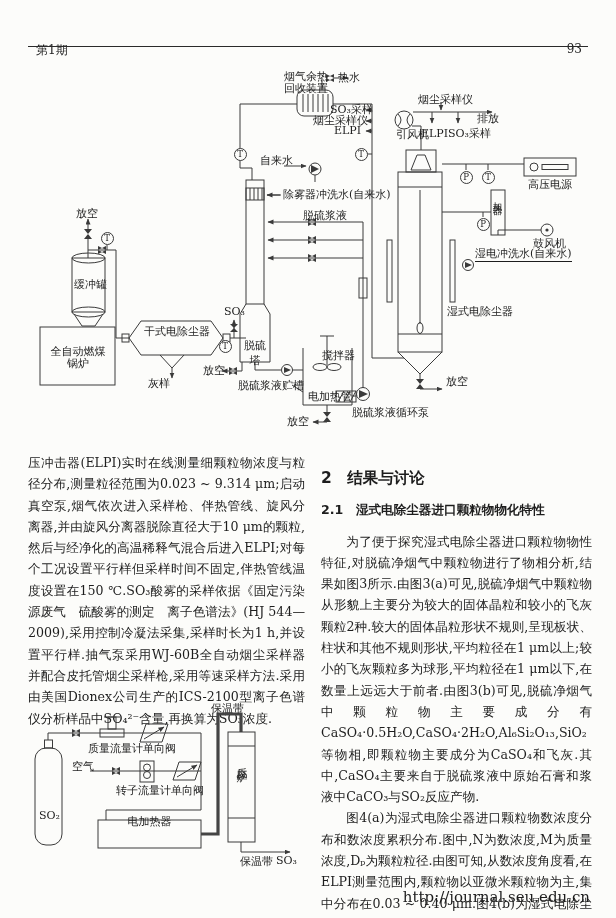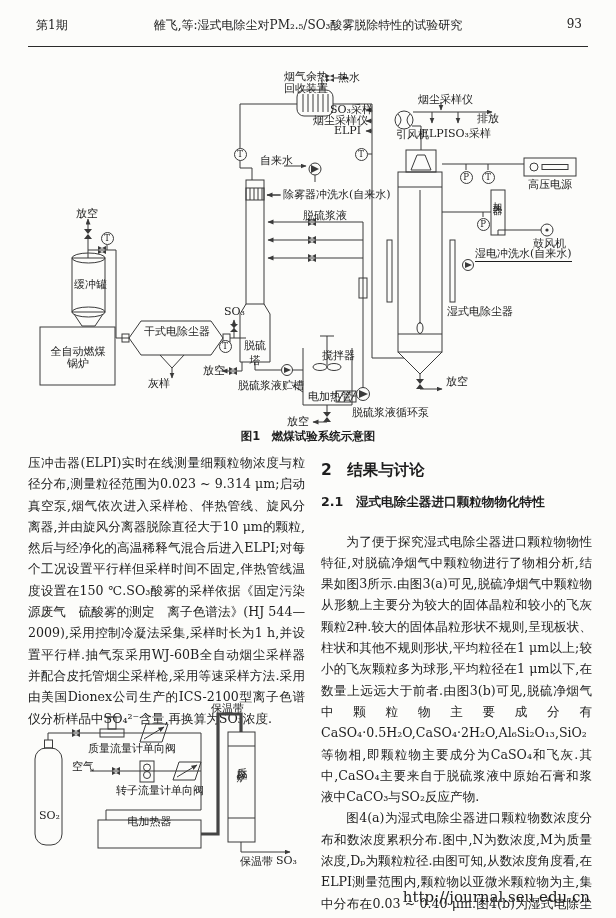--- a/index.html
+++ b/index.html
@@ -1,48 +1,47 @@
 <!DOCTYPE html>
 <html><head>
 <meta charset="utf-8">
 <style>
   html,body{margin:0;padding:0;background:#d8d8d8;}
   .page{position:relative;width:616px;height:918px;background:#fcfcfa;overflow:hidden;
         font-family:"DejaVu Serif","Liberation Serif",serif;color:#1d1d1d;}
   
-  .hdr{position:absolute;top:17px;font-size:12px;white-space:nowrap;}
+  .hdr{position:absolute;top:42px;font-size:12px;white-space:nowrap;}
   .hdr-rule{position:absolute;top:46px;left:28px;right:28px;border-top:1.3px solid #2a2a2a;height:0;}
   
   .fig{position:absolute;}
   .fig svg{position:absolute;left:0;top:0;}
   .lbl{position:absolute;font-size:11px;line-height:1.1;white-space:nowrap;color:#1d1d1d;}
   .lbl.wrap{white-space:normal;text-align:center;}
   .lbl.vert{writing-mode:vertical-rl;letter-spacing:2px;white-space:normal;}
   .lbl.ul{border-bottom:1px solid #1d1d1d;padding-bottom:1px;}
   .gauge{position:absolute;width:13px;height:13px;box-sizing:border-box;border:1px solid #3a3a3a;
          border-radius:50%;background:#fcfcfa;font-size:8.5px;line-height:11px;text-align:center;}
   .fig-caption{position:absolute;font-family:"DejaVu Sans","Liberation Sans",sans-serif;
                font-weight:bold;font-size:11.5px;text-align:center;}
   
   .col{position:absolute;font-size:12.6px;line-height:21.3px;text-align:justify;}
   .col p{margin:0;}
   .indent{text-indent:2em;}
   .h2{font-family:"DejaVu Sans","Liberation Sans",sans-serif;font-weight:bold;font-size:15.5px;
-      margin:4px 0 10px 0;text-align:left;}
+      margin:12px 0 10px 0;text-align:left;}
   .h3{font-family:"DejaVu Sans","Liberation Sans",sans-serif;font-weight:bold;font-size:12.6px;
-      margin:0 0 18px 0;text-align:left;}
+      margin:0 0 10px 0;text-align:left;}
   .footer{position:absolute;font-size:15px;}
 </style>
 </head>
 <body>
 
 <div class="page">
 
   <span class="hdr" style="left:36px">第1期</span>
-  <span class="hdr" style="left:50%;transform:translateX(-50%)">雒飞,等:湿式电除尘对PM₂.₅/SO₃酸雾脱除特性的试验研究</span>
   <span class="hdr" style="right:34px">93</span>
   <div class="hdr-rule"></div>
 
   <div class="fig" id="fig1" style="left:0;top:62px;width:616px;height:370px">
     <svg width="616" height="370" viewBox="0 0 616 370">
       <defs>
         <marker id="ah" markerWidth="8" markerHeight="8" refX="5.5" refY="2.5" orient="auto">
           <path d="M0,0 L6,2.5 L0,5 Z" fill="#3a3a3a"></path>
         </marker>
       </defs>
@@ -211,21 +210,20 @@
     <span class="lbl" style="left:446px;top:314px">放空</span>
 
     <span class="gauge" style="left:233.5px;top:85.5px">T</span>
     <span class="gauge" style="left:354.5px;top:85.5px">T</span>
     <span class="gauge" style="left:100.5px;top:169.5px">T</span>
     <span class="gauge" style="left:218.5px;top:278px">T</span>
     <span class="gauge" style="left:459.5px;top:108.5px">P</span>
     <span class="gauge" style="left:481.5px;top:108.5px">T</span>
     <span class="gauge" style="left:476.5px;top:155.5px">P</span>
   </div>
-  <div class="fig-caption" style="left:0;right:0;top:429px">图1　燃煤试验系统示意图</div>
 
   <div class="col" style="left:28px;top:452px;width:277px">
     <p>压冲击器(ELPI)实时在线测量细颗粒物浓度与粒径分布,测量粒径范围为0.023 ~ 9.314 μm;启动真空泵,烟气依次进入采样枪、伴热管线、旋风分离器,并由旋风分离器脱除直径大于10 μm的颗粒,然后与经净化的高温稀释气混合后进入ELPI;对每个工况设置平行样但采样时间不固定,伴热管线温度设置在150 ℃.SO₃酸雾的采样依据《固定污染源废气　硫酸雾的测定　离子色谱法》(HJ 544—2009),采用控制冷凝法采集,采样时长为1 h,并设置平行样.抽气泵采用WJ-60B全自动烟尘采样器并配合皮托管烟尘采样枪,采用等速采样方法.采用由美国Dionex公司生产的ICS-2100型离子色谱仪分析样品中SO₄²⁻含量,再换算为SO₃浓度.</p>
   </div>
 
   <div class="fig" id="fig2" style="left:28px;top:700px;width:285px;height:170px">
     <svg width="285" height="170" viewBox="0 0 285 170">
       <g stroke="#3a3a3a" stroke-width="1" fill="none">
 
         <rect x="7" y="48" width="27" height="97" rx="11"></rect>

